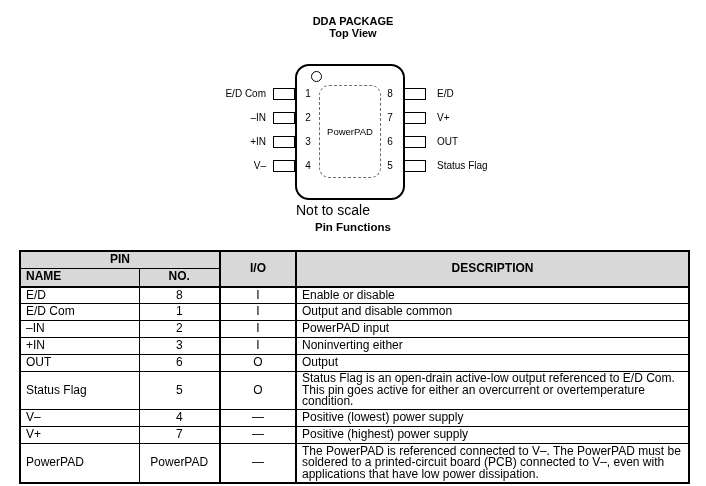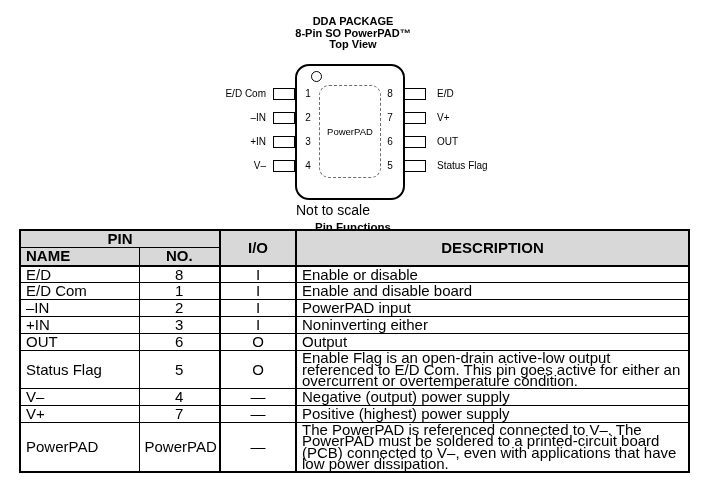--- a/index.html
+++ b/index.html
@@ -45,23 +45,23 @@
   .rnum{left:382px;width:16px;text-align:center;}
   .llabel{left:146px;width:120px;text-align:right;}
   .rlabel{left:437px;width:140px;text-align:left;}
   .scale-note{position:absolute;left:296px;top:202px;font-size:14px;}
   
   .tbl-title{
     position:absolute;top:221px;left:0;width:706px;
     text-align:center;font-weight:bold;font-size:11.5px;
   }
   table.pin-table{
-    position:absolute;left:19px;top:229px;width:669px;
+    position:absolute;left:19px;top:250px;width:669px;
     border-collapse:collapse;table-layout:fixed;
-    font-size:15px;
+    font-size:12px;
     border:2px solid var(--border);
   }
   .pin-table th,.pin-table td{
     border:1px solid var(--border);
     padding:1px 5px;
     line-height:11.5px;
     vertical-align:middle;
     overflow:hidden;
   }
   .pin-table th{background:var(--header-bg);font-weight:bold;}
@@ -76,21 +76,20 @@
   tr.r-ppad{height:40px}
 </style>
 </head>
 <body>
 
 <div class="page">
 
   <div>
     <div class="pkg-title">
       <div>DDA PACKAGE</div>
-      <div>8-Pin SO PowerPAD™</div>
       <div>Top View</div>
     </div>
 
     <div class="pkg-body"></div>
     <div class="pin1-dot"></div>
     <div class="powerpad">
       <span>PowerPAD</span>
     </div>
 
     <div class="pin-el llabel y0">E/D Com</div>
@@ -151,21 +150,21 @@
     <tr class="r-single">
       <td class="ta-l">E/D</td>
       <td class="ta-c">8</td>
       <td class="ta-c io">I</td>
       <td class="ta-l">Enable or disable</td>
     </tr>
     <tr class="r-single">
       <td class="ta-l">E/D Com</td>
       <td class="ta-c">1</td>
       <td class="ta-c io">I</td>
-      <td class="ta-l">Enable and disable board</td>
+      <td class="ta-l">Output and disable common</td>
     </tr>
     <tr class="r-single">
       <td class="ta-l">–IN</td>
       <td class="ta-c">2</td>
       <td class="ta-c io">I</td>
       <td class="ta-l">PowerPAD input</td>
     </tr>
     <tr class="r-single">
       <td class="ta-l">+IN</td>
       <td class="ta-c">3</td>
@@ -175,27 +174,27 @@
     <tr class="r-single">
       <td class="ta-l">OUT</td>
       <td class="ta-c">6</td>
       <td class="ta-c io">O</td>
       <td class="ta-l">Output</td>
     </tr>
     <tr class="r-status">
       <td class="ta-l">Status Flag</td>
       <td class="ta-c">5</td>
       <td class="ta-c io">O</td>
-      <td class="ta-l">Enable Flag is an open-drain active-low output referenced to E/D Com. This pin goes active for either an overcurrent or overtemperature condition.</td>
+      <td class="ta-l">Status Flag is an open-drain active-low output referenced to E/D Com. This pin goes active for either an overcurrent or overtemperature condition.</td>
     </tr>
     <tr class="r-single">
       <td class="ta-l">V–</td>
       <td class="ta-c">4</td>
       <td class="ta-c io">—</td>
-      <td class="ta-l">Negative (output) power supply</td>
+      <td class="ta-l">Positive (lowest) power supply</td>
     </tr>
     <tr class="r-single">
       <td class="ta-l">V+</td>
       <td class="ta-c">7</td>
       <td class="ta-c io">—</td>
       <td class="ta-l">Positive (highest) power supply</td>
     </tr>
     <tr class="r-ppad">
       <td class="ta-l">PowerPAD</td>
       <td class="ta-c">PowerPAD</td>

